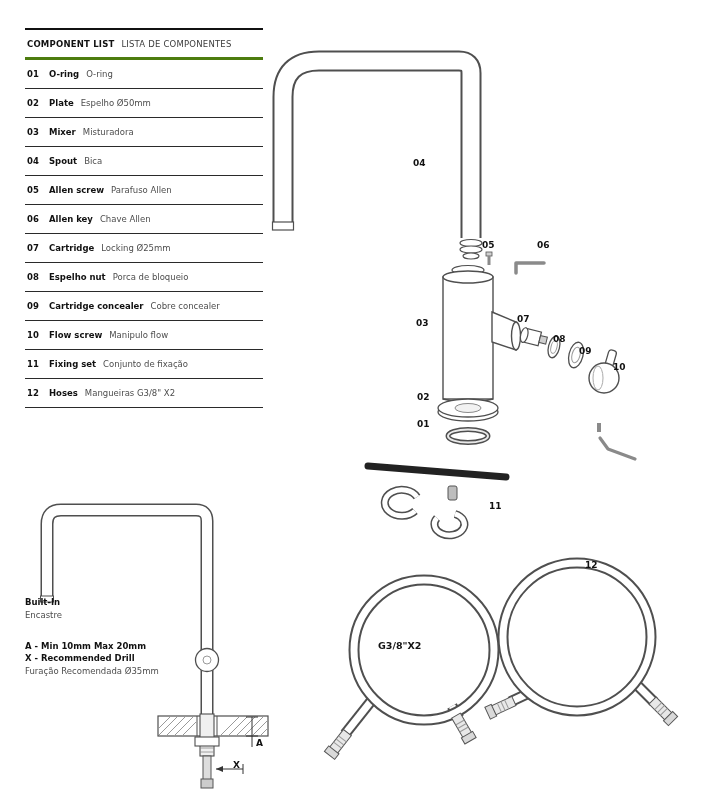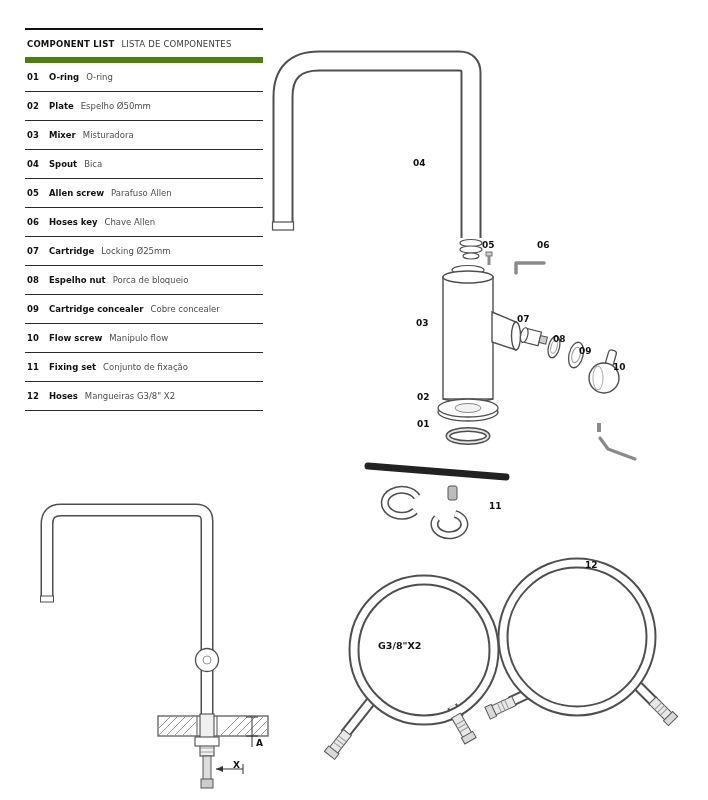--- a/index.html
+++ b/index.html
@@ -1,20 +1,20 @@
 <!DOCTYPE html>
 <html><head>
 <meta charset="utf-8">
 <style>
   html,body{margin:0;padding:0;background:#fff;}
   .page{position:relative;width:708px;height:800px;background:#fff;overflow:hidden;
         font-family:"DejaVu Sans",sans-serif;color:#111;}
   
   .component-list{position:absolute;left:25px;top:28px;width:238px;}
-  .cl-header{border-top:2px solid #111;border-bottom:6px solid #4d7c0f;
+  .cl-header{border-top:2px solid #111;border-bottom:3px solid #4d7c0f;
              padding:9px 2px 8px;font-size:8.5px;letter-spacing:.2px;}
   .cl-header .en{font-weight:bold;}
   .cl-header .pt{color:#3c3c3c;margin-left:4px;}
   .cl-row{display:flex;align-items:baseline;gap:7px;padding:9px 2px 8px;
           border-bottom:1px solid #2a2a2a;font-size:8.5px;line-height:11px;white-space:nowrap;}
   .cl-num{font-weight:bold;flex:0 0 15px;}
   .cl-name{font-weight:bold;}
   .cl-desc{color:#4d4d4d;}
   
   .plabel{position:absolute;font-size:9px;font-weight:bold;color:#111;line-height:10px;}
@@ -212,21 +212,21 @@
       </div>
 
       <div class="cl-row">
         <span class="cl-num">05</span>
         <span class="cl-name">Allen screw</span>
         <span class="cl-desc">Parafuso Allen</span>
       </div>
 
       <div class="cl-row">
         <span class="cl-num">06</span>
-        <span class="cl-name">Hoses key</span>
+        <span class="cl-name">Allen key</span>
         <span class="cl-desc">Chave Allen</span>
       </div>
 
       <div class="cl-row">
         <span class="cl-num">07</span>
         <span class="cl-name">Cartridge</span>
         <span class="cl-desc">Locking Ø25mm</span>
       </div>
 
       <div class="cl-row">
@@ -271,14 +271,23 @@
   <span class="plabel" style="left:579px;top:346px">09</span>
   <span class="plabel" style="left:613px;top:362px">10</span>
   <span class="plabel" style="left:417px;top:392px">02</span>
   <span class="plabel" style="left:417px;top:419px">01</span>
   <span class="plabel" style="left:489px;top:501px">11</span>
   <span class="plabel" style="left:585px;top:560px">12</span>
   <span class="plabel big" style="left:378px;top:641px">G3/8"X2</span>
   <span class="plabel" style="left:256px;top:738px">A</span>
   <span class="plabel" style="left:233px;top:760px">X</span>
 
+  <div class="built-in-text">
+    <div class="bi-title">Built-In</div>
+    <div class="bi-sub">Encastre</div>
+    <div class="bi-dims">
+      <div class="bi-dim-bold">A - Min 10mm Max 20mm</div>
+      <div class="bi-dim-bold">X - Recommended Drill</div>
+      <div class="bi-sub">Furação Recomendada Ø35mm</div>
+    </div>
+  </div>
 
 </div>
 
 </body></html>

